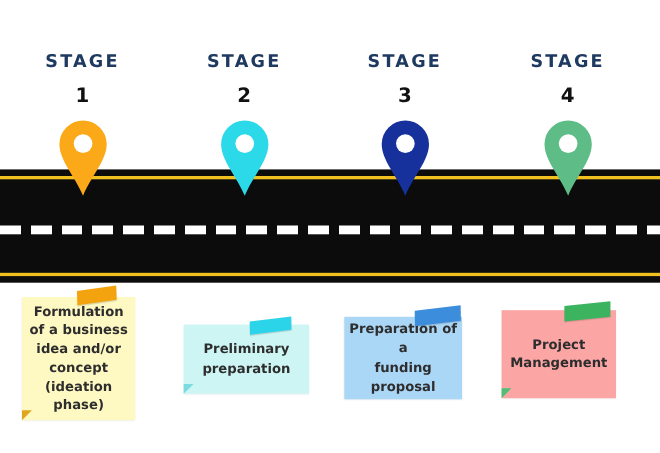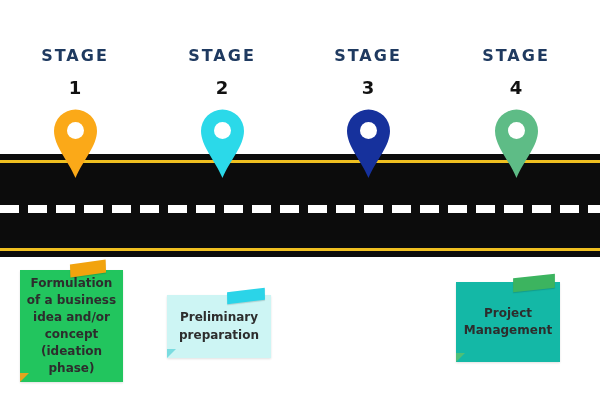--- a/index.html
+++ b/index.html
@@ -83,21 +83,21 @@
     padding: 4px 2px;
     box-sizing: border-box;
     font-weight: 700;
     font-size: 12px;
     line-height: 1.42;
     color: #2D2D2D;
     white-space: pre-line;
     box-shadow: 0 1px 2px rgba(0,0,0,0.12);
   }
   .note.n1 { left: 20px;  top: 270px; width: 103px; height: 112px; }
-  .note.n2 { left: 167px; top: 295px; width: 104px; height: 63px;  }
+  .note.n2 { left: 167px; top: 295px; width: 114px; height: 63px;  }
   .note.n3 { left: 313px; top: 288px; width: 107px; height: 75px;  }
   .note.n4 { left: 456px; top: 282px; width: 104px; height: 80px;  }
 
   .tape {
     position: absolute;
     z-index: 4;
     box-shadow: 0 1px 1px rgba(0,0,0,0.15);
   }
   .n1 .tape { width: 36px; height: 13px; left: 50px; top: -8px; transform: rotate(-8deg) skewX(-6deg); }
   .n2 .tape { width: 38px; height: 12px; left: 60px; top: -5px; transform: rotate(-7deg) skewX(-6deg); }
@@ -156,39 +156,45 @@
       <circle cx="22.5" cy="21.5" r="8.5" fill="#ffffff"></circle>
     </svg>
   </div>
 
   <div class="road">
     <div class="road-line-top" style="background: rgb(240, 192, 32);"></div>
     <div class="road-dashes"></div>
     <div class="road-line-bottom" style="background: rgb(240, 192, 32);"></div>
   </div>
 
-  <div class="note n1" style="background: #22c55e;">
+  <div class="note n1" style="background: #fef9c3;">
     <div class="tape" style="background: rgb(242, 163, 13);"></div>
     <div class="fold"></div>
     <span>Formulation
 of a business
 idea and/or
 concept
 (ideation
 phase)</span>
   </div>
 
   <div class="note n2" style="background: rgb(205, 245, 244);">
     <div class="tape" style="background: rgb(43, 212, 232);"></div>
     <div class="fold"></div>
     <span>Preliminary
 preparation</span>
   </div>
 
-
-  <div class="note n4" style="background: #14b8a6;">
+  <div class="note n3" style="background: rgb(171, 215, 247);">
+    <div class="tape" style="background: rgb(60, 142, 221);"></div>
+    <span>Preparation of a
+funding
+proposal</span>
+  </div>
+
+  <div class="note n4" style="background: #fca5a5;">
     <div class="tape" style="background: rgb(60, 180, 95);"></div>
     <div class="fold"></div>
     <span>Project
 Management</span>
   </div>
 
 </div>
 
 </body></html>

